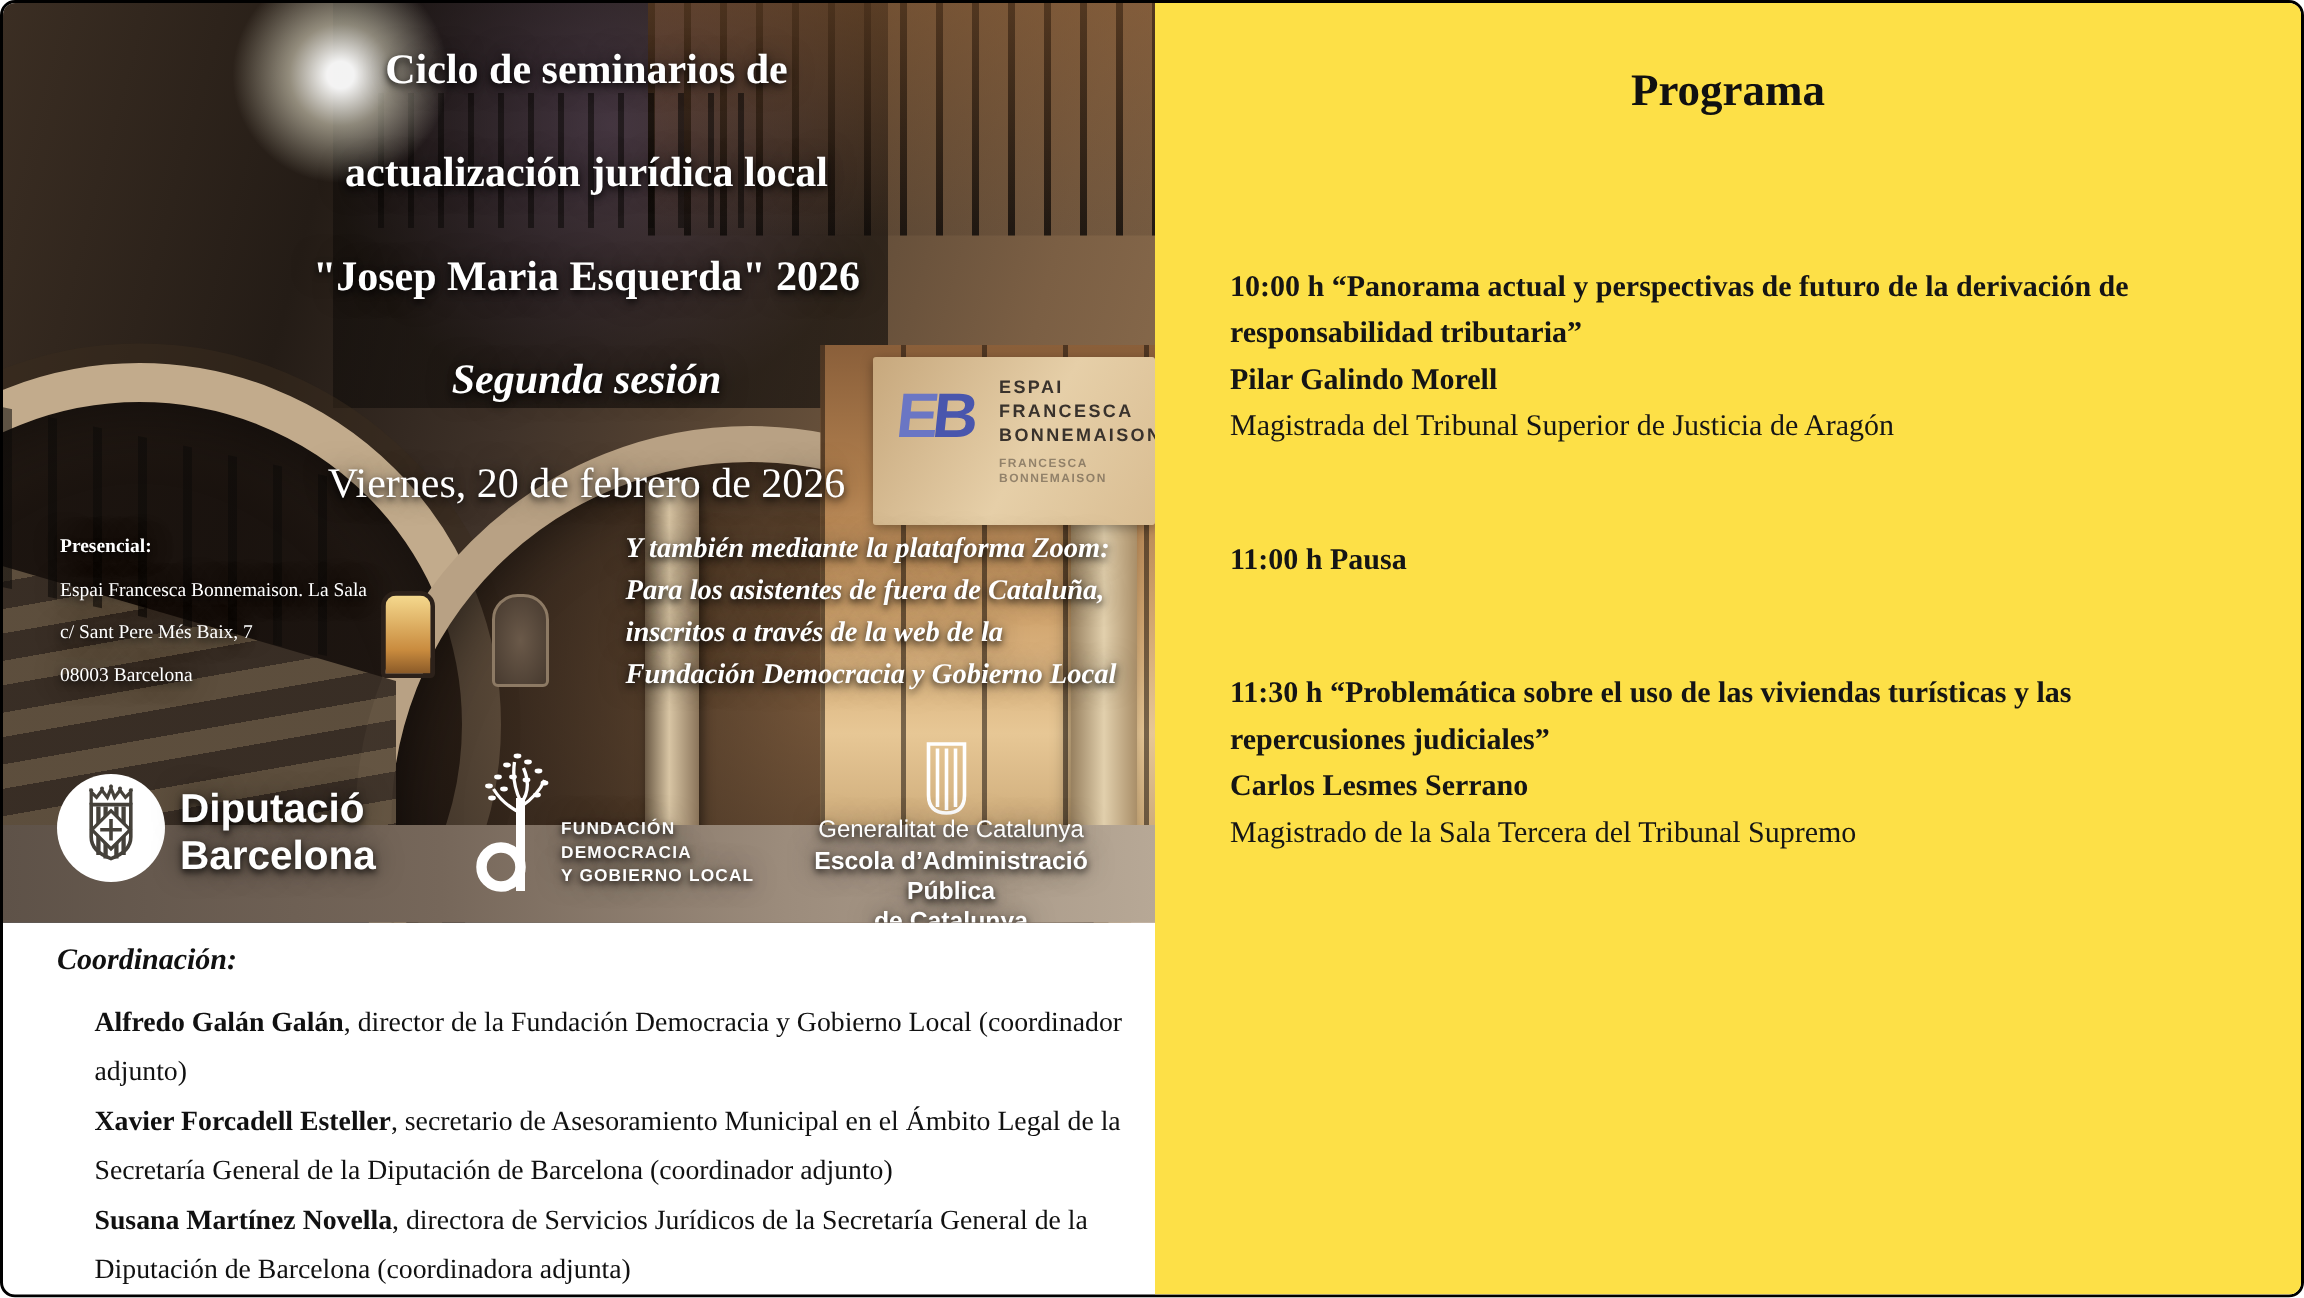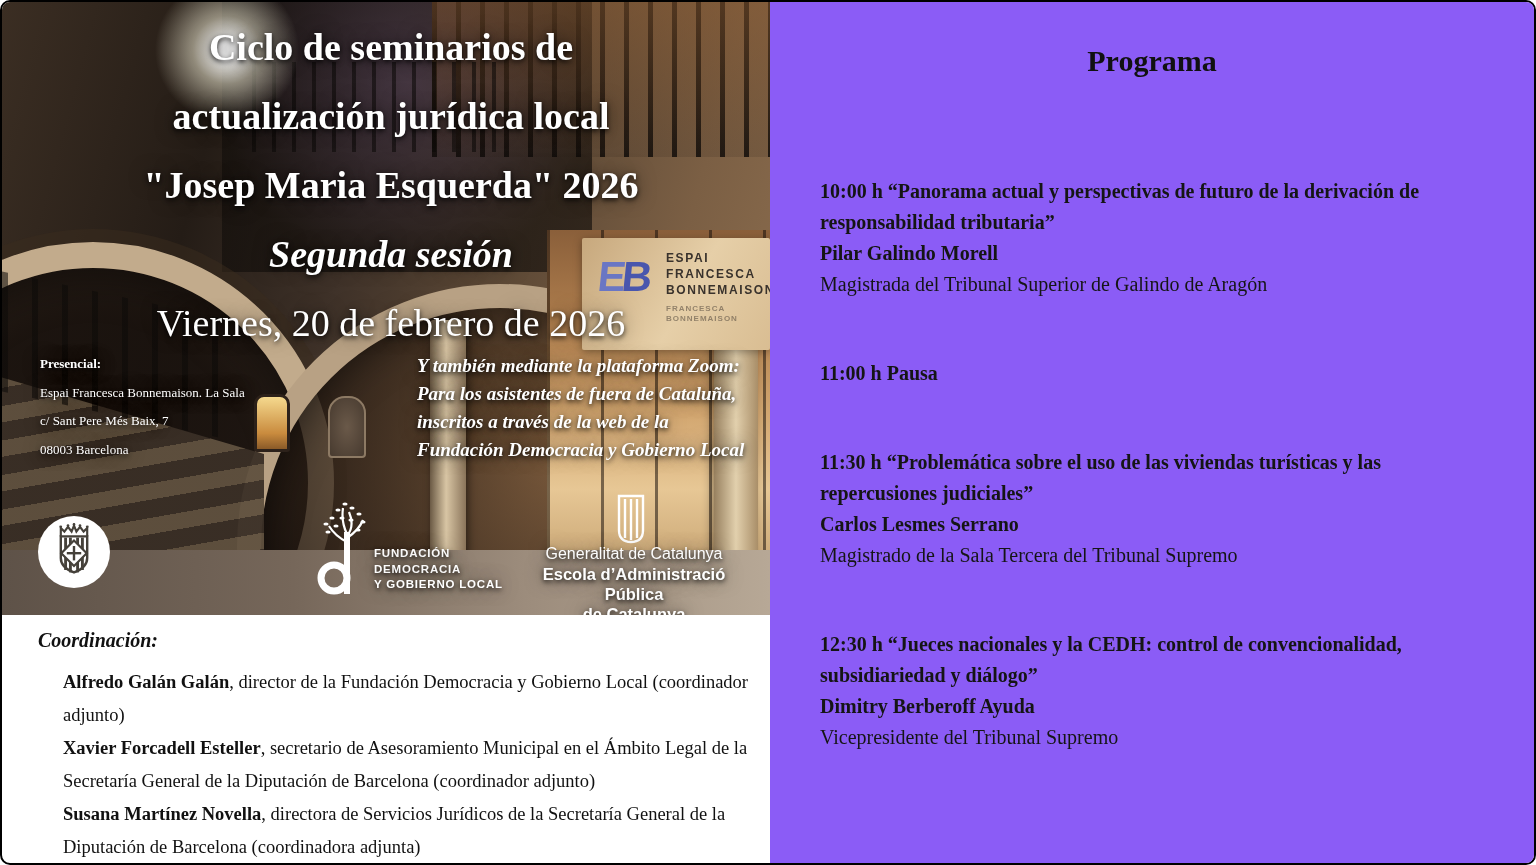--- a/index.html
+++ b/index.html
@@ -54,21 +54,21 @@
   .eb-letters{position:absolute;left:16px;top:18px;font-family:"Liberation Sans",sans-serif;
     font-weight:bold;font-size:42px;line-height:42px;transform:skewX(-6deg);color:#4956ad;}
   .eb-letters .e{color:#6a76c4;margin-right:-4px;}
   .eb-text{position:absolute;left:84px;top:12px;font-family:"Liberation Sans",sans-serif;
     font-size:12px;line-height:16px;font-weight:bold;letter-spacing:1.6px;color:#39322c;}
   .eb-sub{position:absolute;left:84px;top:66px;font-family:"Liberation Sans",sans-serif;
     font-size:8px;line-height:10px;letter-spacing:1px;color:rgba(92,80,66,.6);font-weight:bold;}
   
   .shadowed{text-shadow:0 2px 5px rgba(0,0,0,.85),0 0 18px rgba(0,0,0,.55);}
   .title-block{position:absolute;left:0;top:26px;width:768px;text-align:center;color:#fff;font-weight:bold;}
-  .title-block p{margin:0 0 31px;font-size:38px;line-height:38px;padding-left:10px;}
+  .title-block p{margin:0 0 31px;font-size:28px;line-height:38px;padding-left:10px;}
   .session-line{margin-top:15px;font-size:31px;line-height:31px;font-style:italic;text-align:center;}
   .date-line{margin-top:11px;font-size:22px;line-height:22px;font-weight:normal;}
   .presencial{position:absolute;left:38px;top:348px;width:350px;color:#fff;font-size:13px;line-height:28.5px;}
   .presencial .lbl{font-weight:bold;}
   .presencial p{margin:0;}
   .zoominfo{position:absolute;left:415px;top:350px;width:340px;color:#fff;
     font-size:19px;line-height:28px;font-weight:bold;font-style:italic;}
   .zoominfo p{margin:0;}
   
   .logos{position:absolute;left:0;top:488px;width:768px;height:120px;color:#fff;}
@@ -82,21 +82,21 @@
   .lg-gene-text{position:absolute;left:512px;top:54px;width:240px;text-align:center;
     font-family:"Liberation Sans",sans-serif;font-size:16px;line-height:20px;}
   .lg-gene-text .b{font-weight:bold;font-size:16.5px;}
   
   .coord{position:absolute;left:36px;top:626px;width:714px;}
   .coord-heading{font-weight:bold;font-style:italic;font-size:20px;line-height:24px;margin:0 0 14px;}
   .coord-list{margin-left:25px;width:700px;font-size:18.5px;line-height:33px;}
   .coord-list p{margin:0;}
   .bold{font-weight:bold;}
   
-  .panel{position:absolute;left:768px;top:0;width:764px;height:861px;background:#8b5cf6;}
+  .panel{position:absolute;left:768px;top:0;width:764px;height:861px;background:#fde047;}
   .panel h1{margin:42px 0 0;text-align:center;font-size:30px;line-height:34px;color:#111;}
   .prog-list{padding:0 58px 0 50px;}
   .prog-item{margin-top:58px;}
   .prog-item.first{margin-top:98px;}
   .prog-item p{margin:0;font-size:20px;line-height:31px;color:#151515;}
   .pi-title,.pi-speaker{font-weight:bold;}
 </style>
 </head>
 <body>
 
@@ -166,20 +166,24 @@
         <circle cx="41" cy="9" r="1.1" fill="#45413a"></circle>
         <path d="M19 17 h22 v18 q0 8 -11 12 q-11 -4 -11 -12 z" fill="none" stroke="#45413a" stroke-width="2"></path>
         <line x1="23" y1="18" x2="23" y2="45" stroke="#45413a" stroke-width="2.4"></line>
         <line x1="27" y1="18" x2="27" y2="47" stroke="#45413a" stroke-width="2.4"></line>
         <line x1="33" y1="18" x2="33" y2="47" stroke="#45413a" stroke-width="2.4"></line>
         <line x1="37" y1="18" x2="37" y2="45" stroke="#45413a" stroke-width="2.4"></line>
         <rect x="22.5" y="23.5" width="15" height="15" transform="rotate(45 30 31)" fill="#ffffff" stroke="#45413a" stroke-width="1.8"></rect>
         <line x1="30" y1="25" x2="30" y2="37" stroke="#45413a" stroke-width="2"></line>
         <line x1="24" y1="31" x2="36" y2="31" stroke="#45413a" stroke-width="2"></line>
       </svg>
+      <div class="lg-dipu-text shadowed">
+        <div>Diputació</div>
+        <div>Barcelona</div>
+      </div>
 
       <svg class="lg-fund-icon" viewBox="0 0 56 98">
         <circle cx="20" cy="80" r="13" fill="none" stroke="#ffffff" stroke-width="7"></circle>
         <line x1="33" y1="96" x2="33" y2="34" stroke="#ffffff" stroke-width="6"></line>
         <path d="M33 44 q-12 -6 -18 -16 M33 40 q12 -8 16 -18 M33 36 q-6 -12 -4 -26 M33 38 q8 -10 2 -24" fill="none" stroke="#ffffff" stroke-width="2.2"></path>
         <g fill="#ffffff">
           <ellipse cx="12" cy="26" rx="2.6" ry="1.6"></ellipse>
             <ellipse cx="18" cy="20" rx="2.6" ry="1.6"></ellipse>
           <ellipse cx="24" cy="12" rx="2.6" ry="1.6"></ellipse>
             <ellipse cx="31" cy="6" rx="2.6" ry="1.6"></ellipse>
@@ -221,31 +225,26 @@
       <p><span class="bold">Susana Martínez Novella</span><span>, directora de Servicios Jurídicos de la Secretaría General de la Diputación de Barcelona (coordinadora adjunta)</span></p>
     </div>
   </div>
 
   <div class="panel">
     <h1>Programa</h1>
     <div class="prog-list">
       <div class="prog-item first">
         <p class="pi-title">10:00 h “Panorama actual y perspectivas de futuro de la derivación de responsabilidad tributaria”</p>
         <p class="pi-speaker">Pilar Galindo Morell</p>
-        <p class="pi-role">Magistrada del Tribunal Superior de Galindo de Aragón</p>
+        <p class="pi-role">Magistrada del Tribunal Superior de Justicia de Aragón</p>
       </div>
       <div class="prog-item">
         <p class="pi-title">11:00 h Pausa</p>
       </div>
       <div class="prog-item">
         <p class="pi-title">11:30 h “Problemática sobre el uso de las viviendas turísticas y las repercusiones judiciales”</p>
         <p class="pi-speaker">Carlos Lesmes Serrano</p>
         <p class="pi-role">Magistrado de la Sala Tercera del Tribunal Supremo</p>
       </div>
-      <div class="prog-item">
-        <p class="pi-title">12:30 h “Jueces nacionales y la CEDH: control de convencionalidad, subsidiariedad y diálogo”</p>
-        <p class="pi-speaker">Dimitry Berberoff Ayuda</p>
-        <p class="pi-role">Vicepresidente del Tribunal Supremo</p>
-      </div>
     </div>
   </div>
 
 </div>
 
 </body></html>

